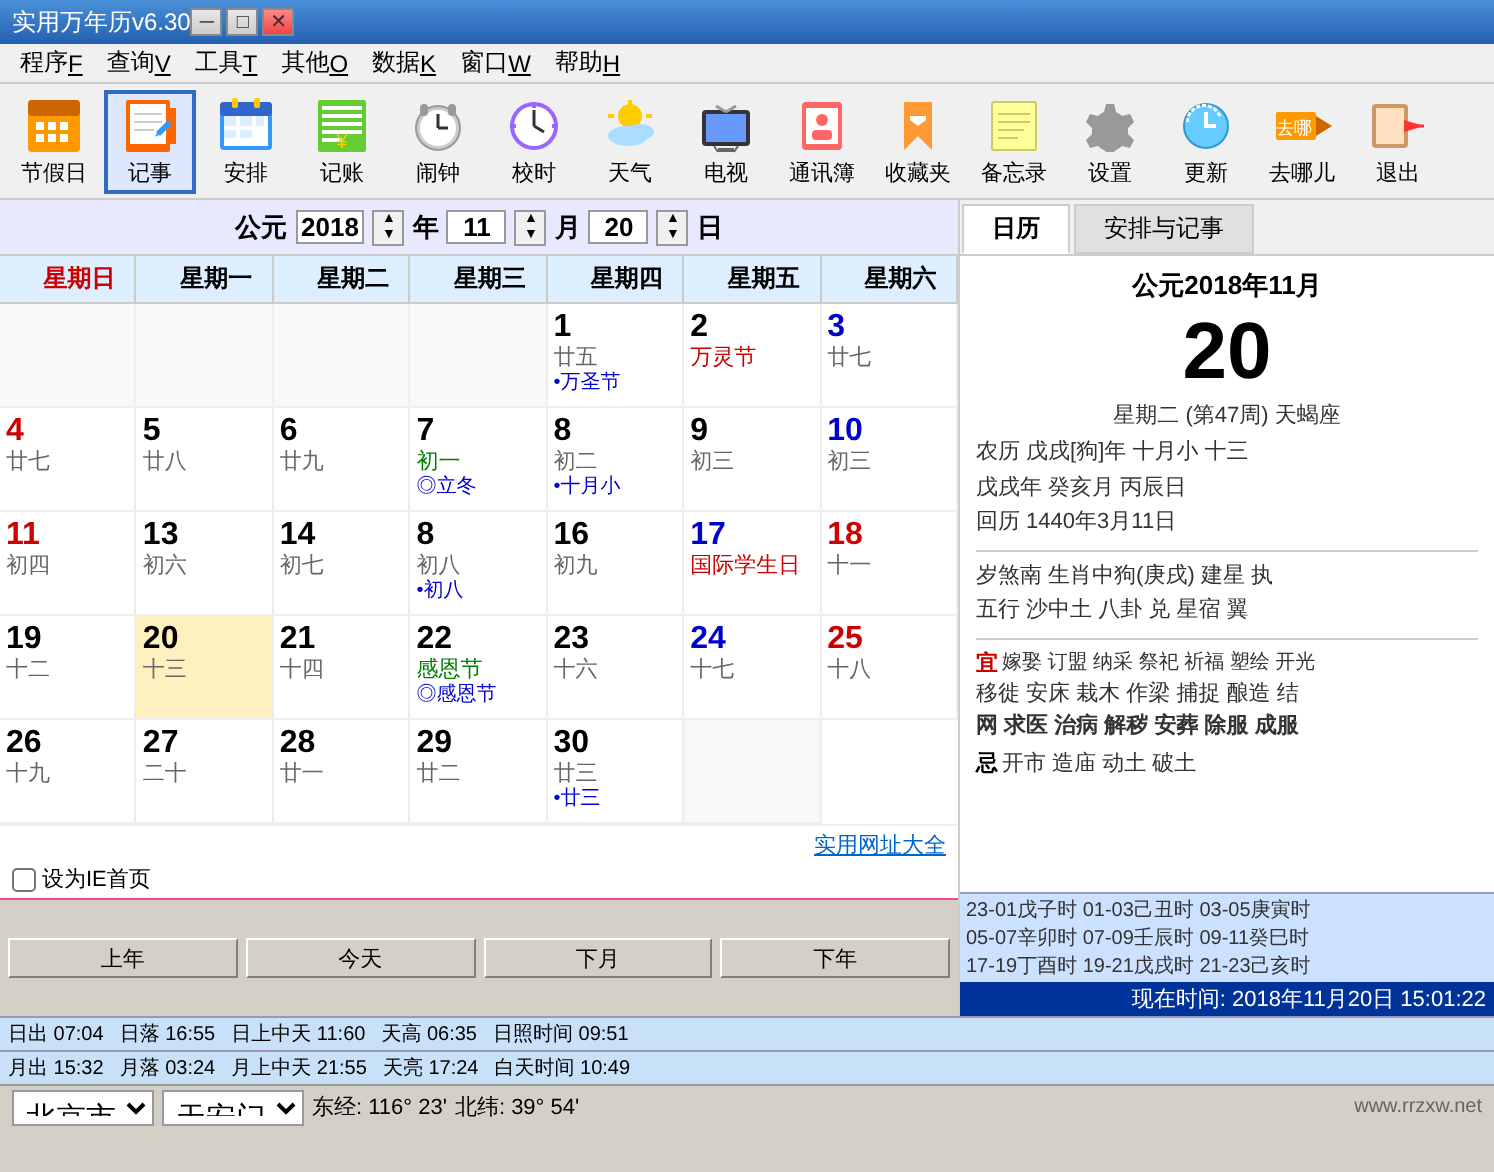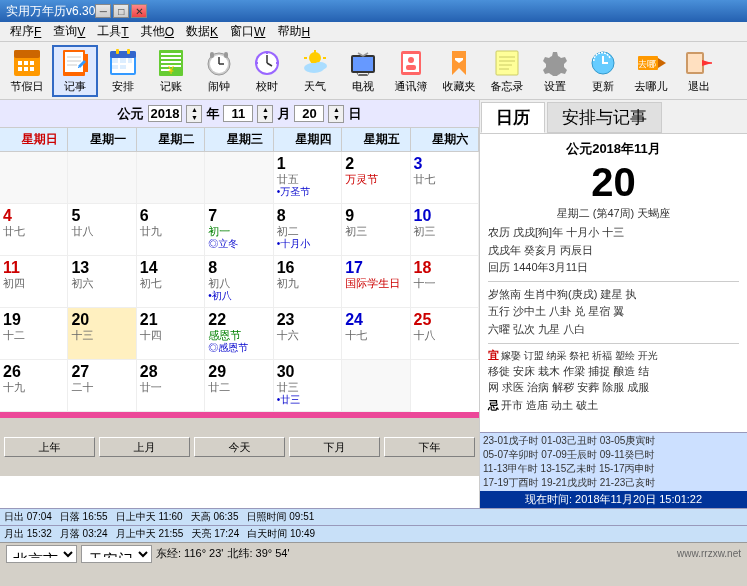--- a/index.html
+++ b/index.html
@@ -106,21 +106,21 @@
     .day-note { font-size: 10px; color: #0000cc; line-height: 1.2; }
     
     
     .right-panel {
       flex: 1; background: white; display: flex; flex-direction: column;
     }
     .right-tabs {
       display: flex; border-bottom: 1px solid #ccc; background: #f0f0f0;
     }
     .right-tab {
-      padding: 3px 14px; cursor: pointer; font-size: 17px; border: 1px solid #ccc;
+      padding: 3px 14px; cursor: pointer; font-size: 12px; border: 1px solid #ccc;
       background: #e0e0e0; margin: 2px 1px 0;
     }
     .right-tab.active { background: white; border-bottom-color: white; font-weight: bold; }
     
     .right-info { padding: 6px 8px; flex: 1; overflow: hidden; }
     .ri-date { text-align: center; font-size: 13px; font-weight: bold; color: #000; margin-bottom: 2px; }
     .ri-day { text-align: center; font-size: 40px; font-weight: bold; color: #000; line-height: 1; margin: 4px 0; }
     .ri-row { font-size: 11px; color: #333; line-height: 1.6; }
     .ri-divider { border-top: 1px solid #ccc; margin: 4px 0; }
     .status-btn {
@@ -538,24 +538,32 @@
           <div class="day-sub">廿二</div>
         </div>
         <div class="cal-day">
           <div class="day-num">30</div>
           <div class="day-sub">廿三</div>
           <div class="day-note">•廿三</div>
         </div>
         <div class="cal-day empty"></div>
       </div>
 
-
-    <div style="display:flex; gap:4px; padding:19px 4px; background:#d4d0c8; border-top:6px solid #ec4899;">
+    <div style="border-top:1px solid #eee; padding: 2px 6px; background: white;">
+      <div style="text-align:right;">
+        <span style="color:#0066cc; text-decoration:underline; cursor:pointer; font-size:11px;">实用网址大全</span>
+      </div>
+      <div class="cal-checkbox">
+        <input type="checkbox" style="width: 12px; height: 12px;">
+        <span>设为IE首页</span>
+      </div>
+    </div>
+
+    <div style="display:flex; gap:4px; padding:19px 4px; background:#d4d0c8; border-top:1px solid #ec4899;">
       <button class="status-btn" style="flex:1;">上年</button>
-      <button class="status-btn" style="flex:1;">上月</button>
       <button class="status-btn" style="flex:1;">今天</button>
       <button class="status-btn" style="flex:1;">下月</button>
       <button class="status-btn" style="flex:1;">下年</button>
     </div>
   </div>
 
   <div class="right-panel">
     <div class="right-tabs">
       <div class="right-tab active">日历</div>
       <div class="right-tab">安排与记事</div>
@@ -564,42 +572,40 @@
     <div class="right-info">
       <div class="ri-date">公元2018年11月</div>
       <div class="ri-day">20</div>
       <div style="font-size:11px; text-align:center; color:#333; margin-bottom:3px;">星期二  (第47周)  天蝎座</div>
       <div class="ri-row">农历 戊戌[狗]年 十月小 十三</div>
       <div class="ri-row">戊戌年 癸亥月 丙辰日</div>
       <div class="ri-row">回历 1440年3月11日</div>
       <div class="ri-divider"></div>
       <div class="ri-row">岁煞南 生肖中狗(庚戌) 建星 执</div>
       <div class="ri-row">五行 沙中土 八卦 兑 星宿 翼</div>
-      <div class="ri-row">六曜 弘次 九星 八白</div>
       <div class="ri-divider"></div>
       <div style="display:flex; gap:2px; align-items:flex-start;">
         <span style="color:#cc0000; font-size:11px; font-weight:bold; white-space:nowrap;">宜</span>
         <span style="font-size:10px; color:#333; line-height:1.5;">嫁娶 订盟 纳采 祭祀 祈福 塑绘 开光</span>
       </div>
       <div style="font-size:11px; color:#333; line-height:1.5;">移徙 安床 栽木 作梁 捕捉 酿造 结</div>
-      <div style="font-size:11px; color:#333; line-height:1.5;">网 求医 治病 解秽 安葬 除服 成服</div>
+      <div style="font-size:11px; color:#333; line-height:1.5;font-weight:bold;">网 求医 治病 解秽 安葬 除服 成服</div>
       <div style="display:flex; gap:2px; margin-top:2px;">
         <span style="font-size:11px; font-weight:bold; white-space:nowrap;">忌</span>
         <span style="font-size:11px; color:#333;">开市 造庙 动土 破土</span>
       </div>
     </div>
 
     <div style="background:#cce0ff; border-top:1px solid #99b; padding:1px 3px; font-size:10px; color:#333;">
       <div>23-01戊子时 01-03己丑时 03-05庚寅时</div>
       <div>05-07辛卯时 07-09壬辰时 09-11癸巳时</div>
-      <div>11-13甲午时 13-15乙未时 15-17丙申时</div>
       <div>17-19丁酉时 19-21戊戌时 21-23己亥时</div>
     </div>
 
-    <div style="background:#003399; color:white; font-size:11px; padding:1px 4px; text-align:center;">
+    <div style="background:#003399; color:white; font-size:11px; padding:1px 4px; text-align:right;">
       <span>现在时间: 2018年11月20日  15:01:22</span>
     </div>
   </div>
 </div>
 
 <div class="astro-bar">
   <span>日出 07:04</span>
   <span>日落 16:55</span>
   <span>日上中天 11:60</span>
   <span>天高 06:35</span>

